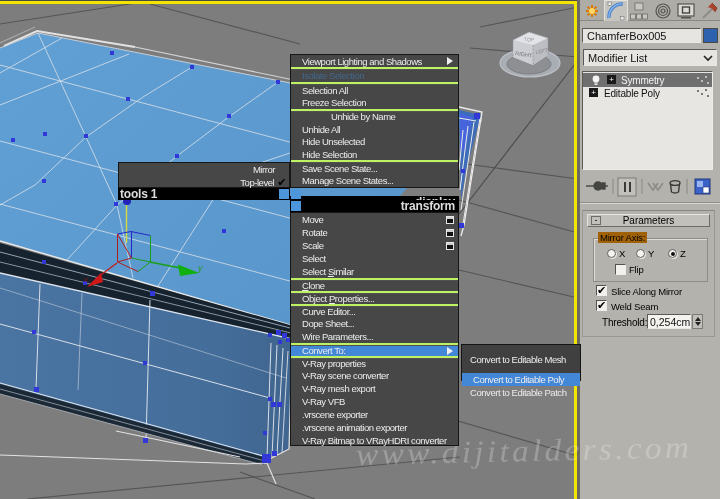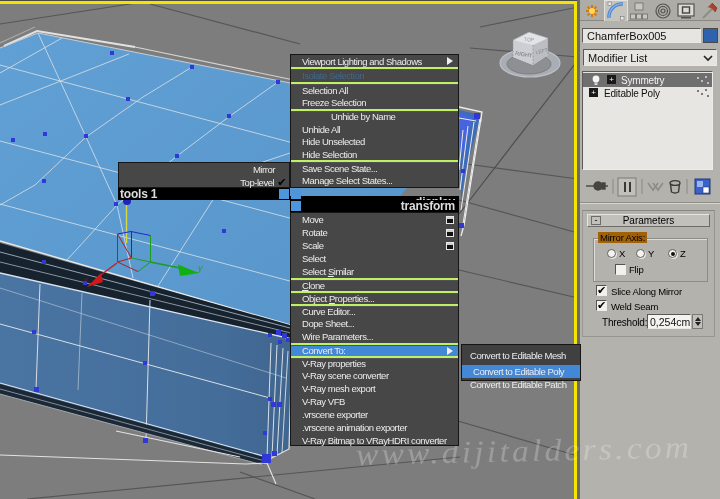--- a/index.html
+++ b/index.html
@@ -232,21 +232,21 @@
   <div class="menu" style="left:290px;top:54px;width:169px;height:134px;display:flex;flex-direction:column;">
     <div class="mi" style="flex:1;">Viewport Lighting and Shadows<span class="arrow-r"></span></div>
     <div class="mi sep" style="flex:1;color:#40688d;">Isolate Selection</div>
     <div class="mi sep" style="flex:1;">Selection All</div>
     <div class="mi" style="flex:1;">Freeze Selection</div>
     <div class="mi sep" style="flex:1;padding-left:40px;">Unhide by Name</div>
     <div class="mi" style="flex:1;">Unhide All</div>
     <div class="mi" style="flex:1;">Hide Unselected</div>
     <div class="mi" style="flex:1;">Hide Selection</div>
     <div class="mi sep" style="flex:1;">Save Scene State...</div>
-    <div class="mi" style="flex:1;">Manage Select States...</div>
+    <div class="mi" style="flex:1;">Manage Scene States...</div>
   </div>
   <div class="qbar" style="left:290px;top:196px;width:169px;height:12px;justify-content:flex-end;padding-right:4px;">display</div>
   <div class="qbar" style="left:290px;top:200px;width:169px;height:12px;justify-content:flex-end;padding-right:4px;">transform</div>
   <div class="bluesq" style="left:291px;top:189px;"></div>
   <div class="bluesq" style="left:291px;top:201px;"></div>
 
   <div class="menu" style="left:290px;top:212px;width:169px;height:234px;">
     <div class="mi" style="height:13px;">Move<span class="boxicon"></span></div>
     <div class="mi" style="height:13px;">Rotate<span class="boxicon"></span></div>
     <div class="mi" style="height:13px;">Scale<span class="boxicon"></span></div>
@@ -261,21 +261,21 @@
     <div class="mi sep" style="height:13px;">V-Ray properties</div>
     <div class="mi" style="height:13px;">V-Ray scene converter</div>
     <div class="mi" style="height:13px;">V-Ray mesh export</div>
     <div class="mi" style="height:13px;">V-Ray VFB</div>
     <div class="mi" style="height:13px;">.vrscene exporter</div>
     <div class="mi" style="height:13px;">.vrscene animation exporter</div>
     <div class="mi" style="height:13px;">V-Ray Bitmap to VRayHDRI converter</div>
   </div>
 
   <div class="menu" style="left:461px;top:344px;width:120px;height:37px;z-index:50;background:#404040;">
-    <div class="mi" style="height:20px;padding-left:8px;">Convert to Editable Mesh</div>
+    <div class="mi" style="height:28px;padding-left:8px;">Convert to Editable Mesh</div>
     <div class="mi hl" style="height:13px;">Convert to Editable Poly</div>
     <div class="mi" style="height:12px;padding-left:8px;">Convert to Editable Patch</div>
   </div>
 
   <div id="panel">
 
     <div class="abs" style="left:0;top:0;width:140px;height:21px;background:#aeaca7;border-bottom:1px solid #8a8883;">
       <div class="abs" style="left:24px;top:0;width:24px;height:21px;background:#c6c4bf;border:1px solid #e4e2dd;border-bottom:none;"></div>
     </div>
     <svg class="abs" style="left:0;top:0;" width="140" height="22" viewBox="0 0 140 22">

